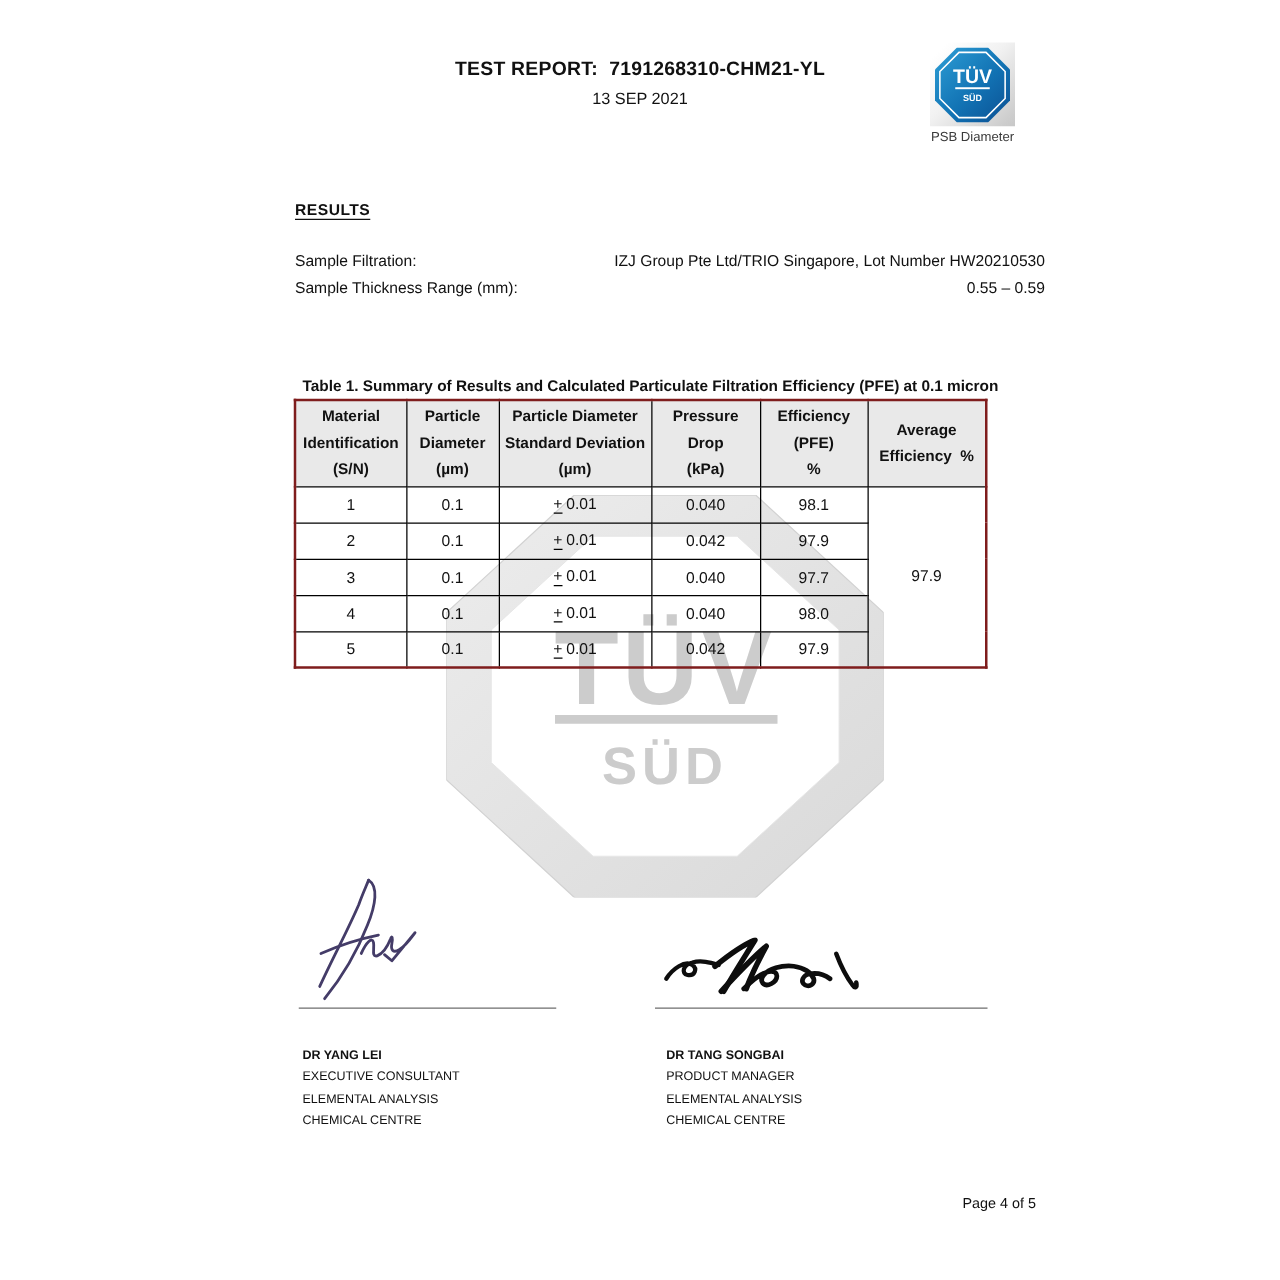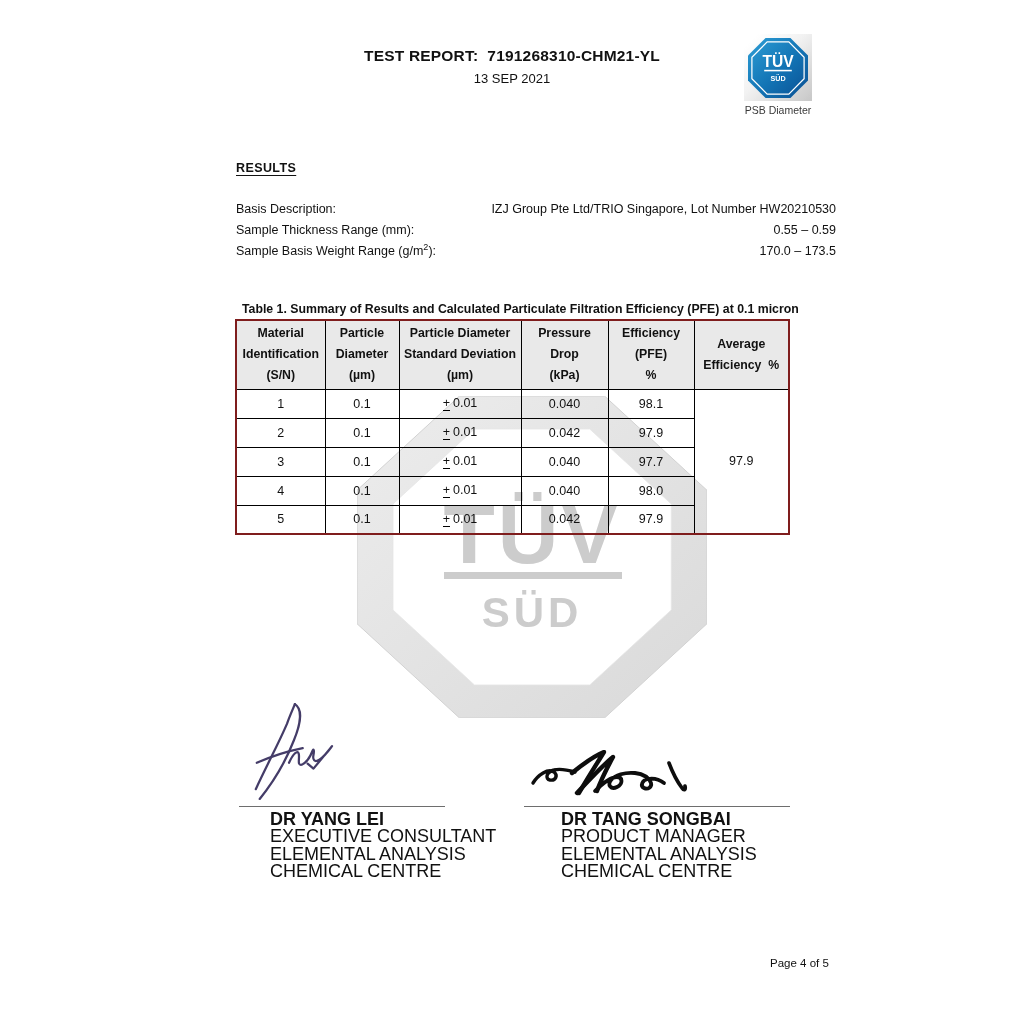--- a/index.html
+++ b/index.html
@@ -73,21 +73,21 @@
   
   .watermark { position: absolute; left: 357px; top: 396px; z-index: 0; }
 
   
   .sig-ink { position: absolute; z-index: 1; }
   .sig-ink.left  { left: 246px; top: 700px; }
   .sig-ink.right { left: 530px; top: 750px; }
   .sig-rule { position: absolute; border-top: 1.6px solid #6e6e6e; height: 0; z-index: 1; }
   .sig-rule.left  { left: 239px; top: 806px; width: 206px; }
   .sig-rule.right { left: 524px; top: 806px; width: 266px; }
-  .sig-block { position: absolute; top: 811px; font-size: 18px; line-height: 17.3px; z-index: 1; margin-left: 28px; }
+  .sig-block { position: absolute; top: 836px; font-size: 10px; line-height: 17.3px; z-index: 1; }
   .sig-block.left  { left: 242px; }
   .sig-block.right { left: 533px; }
   .sig-name { font-weight: bold; }
 
   
   .page-number { position: absolute; left: 770px; top: 957px; font-size: 11.5px; }
 </style>
 </head>
 <body>
 
@@ -131,30 +131,26 @@
         <text x="50" y="71" text-anchor="middle" font-family="Liberation Sans, sans-serif" font-weight="bold" font-size="12" fill="#ffffff">SÜD</text>
       </svg>
     </div>
     <div class="logo-caption">PSB Diameter</div>
   </div>
 
   <div class="results-heading">RESULTS</div>
 
   <div class="fields">
     <div class="field-row">
-      <div class="field-label"><span>Basis Description:</span><sup></sup><span></span></div>
+      <div class="field-label"><span>Sample Filtration:</span><sup></sup><span></span></div>
       <div class="field-value">IZJ Group Pte Ltd/TRIO Singapore, Lot Number HW20210530</div>
     </div>
     <div class="field-row">
       <div class="field-label"><span>Sample Thickness Range (mm):</span><sup></sup><span></span></div>
       <div class="field-value">0.55 – 0.59</div>
-    </div>
-    <div class="field-row">
-      <div class="field-label"><span>Sample Basis Weight Range (g/m</span><sup>2</sup><span>):</span></div>
-      <div class="field-value">170.0 – 173.5</div>
     </div>
   </div>
 
   <div class="table-title">Table 1. Summary of Results and Calculated Particulate Filtration Efficiency (PFE) at 0.1 micron</div>
 
   <table class="results">
     <colgroup>
       <col style="width:89px">
         <col style="width:74px">
         <col style="width:122px">

